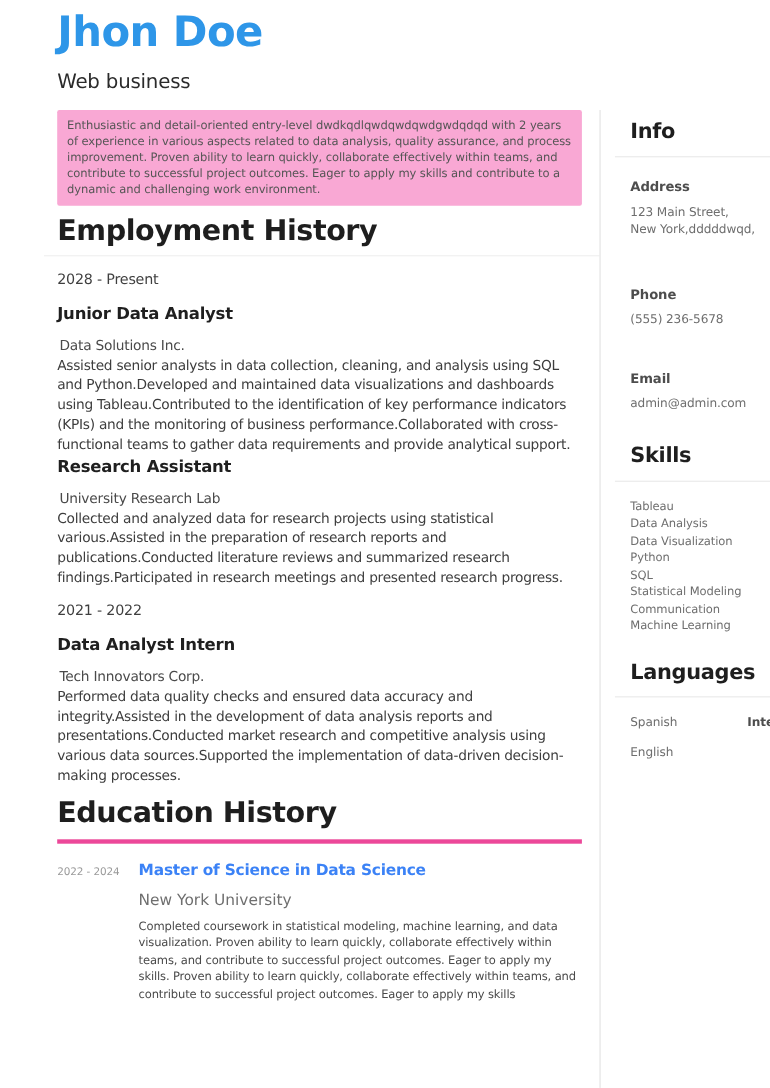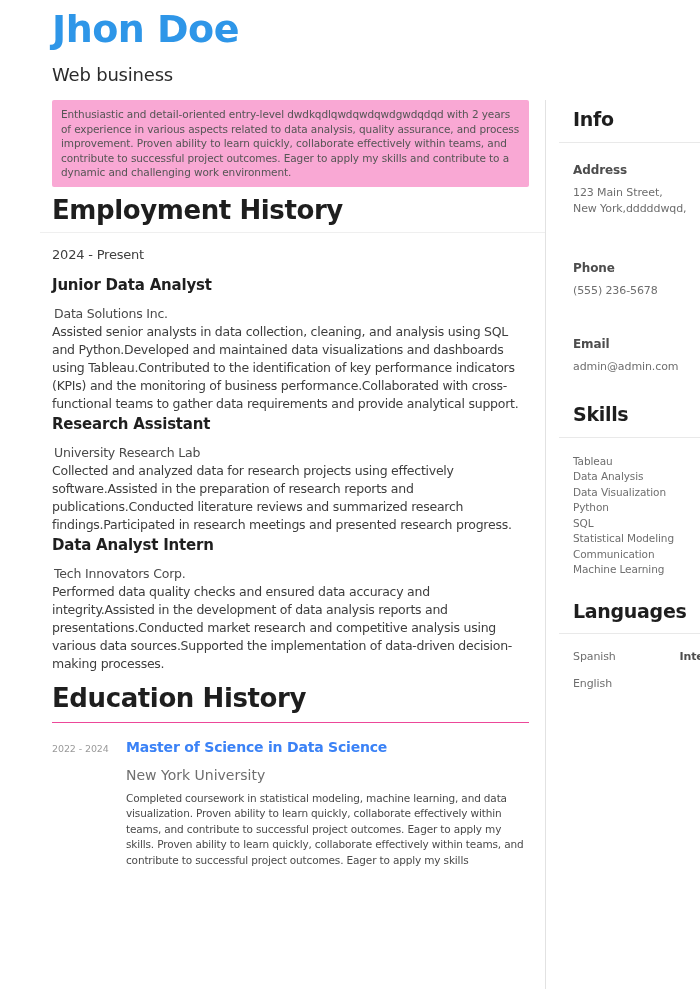--- a/index.html
+++ b/index.html
@@ -32,21 +32,21 @@
     font-size:26px;font-weight:bold;color:#1e1e1e;letter-spacing:-0.4px;
     margin:8px 0 0 0;line-height:1.2;
   }
   .emp-divider{border-bottom:1px solid #efefef;margin:6px -16px 10px -12px;}
   .job-date{font-size:13px;color:#3f3f3f;margin:14px 0 14px 0;letter-spacing:-0.2px;}
   .job-title{font-size:15px;font-weight:bold;color:#1f1f1f;margin:0 0 12px 0;letter-spacing:-0.2px;}
   .job-company{font-size:12.5px;color:#4a4a4a;margin:0 0 2px 2px;letter-spacing:-0.2px;}
   .job-desc{font-size:12.5px;line-height:18px;color:#3d3d3d;letter-spacing:-0.25px;margin:0 0 2px 0;}
 
   .edu-heading{margin-top:10px;}
-  .edu-block{border-top:1px solid #ec4899;margin-top:8px;padding-top:16px;}
+  .edu-block{border-top:4px solid #ec4899;margin-top:8px;padding-top:16px;}
   .edu-row{display:flex;}
   .edu-date{width:74px;flex:none;font-size:9.5px;color:#9a9a9a;padding-top:4px;letter-spacing:-0.1px;}
   .edu-content{flex:1;}
   .edu-title{font-size:14px;font-weight:bold;color:#3b82f6;margin:0 0 12px 0;letter-spacing:-0.2px;}
   .edu-school{font-size:14px;color:#6f6f6f;margin:0 0 8px 0;}
   .edu-desc{font-size:10.5px;line-height:15.5px;color:#4a4a4a;letter-spacing:-0.15px;}
 
   
   .v-divider{position:absolute;left:505px;top:100px;bottom:0;width:1px;background:#e2e2e2;}
 
@@ -86,33 +86,34 @@
   </div>
 
   <div class="main-left">
 
     <div class="summary">Enthusiastic and detail-oriented entry-level dwdkqdlqwdqwdqwdgwdqdqd with 2 years of experience in various aspects related to data analysis, quality assurance, and process improvement. Proven ability to learn quickly, collaborate effectively within teams, and contribute to successful project outcomes. Eager to apply my skills and contribute to a dynamic and challenging work environment.</div>
 
     <div class="section-heading">Employment History</div>
     <div class="emp-divider"></div>
 
     <div>
-      <div class="job-date">2024 - Present</div>
+      <div class="job-date">2028 - Present</div>
       <div class="job-title">Junior Data Analyst</div>
       <div class="job-company">Data Solutions Inc.</div>
       <div class="job-desc">Assisted senior analysts in data collection, cleaning, and analysis using SQL and Python.Developed and maintained data visualizations and dashboards using Tableau.Contributed to the identification of key performance indicators (KPIs) and the monitoring of business performance.Collaborated with cross-functional teams to gather data requirements and provide analytical support.</div>
     </div>
 
     <div>
       <div class="job-title">Research Assistant</div>
       <div class="job-company">University Research Lab</div>
-      <div class="job-desc">Collected and analyzed data for research projects using effectively software.Assisted in the preparation of research reports and publications.Conducted literature reviews and summarized research findings.Participated in research meetings and presented research progress.</div>
+      <div class="job-desc">Collected and analyzed data for research projects using statistical various.Assisted in the preparation of research reports and publications.Conducted literature reviews and summarized research findings.Participated in research meetings and presented research progress.</div>
     </div>
 
     <div>
+      <div class="job-date">2021 - 2022</div>
       <div class="job-title">Data Analyst Intern</div>
       <div class="job-company">Tech Innovators Corp.</div>
       <div class="job-desc">Performed data quality checks and ensured data accuracy and integrity.Assisted in the development of data analysis reports and presentations.Conducted market research and competitive analysis using various data sources.Supported the implementation of data-driven decision-making processes.</div>
     </div>
 
     <div class="section-heading edu-heading">Education History</div>
 
     <div class="edu-block">
       <div class="edu-row">
         <div class="edu-date">2022 - 2024</div>

